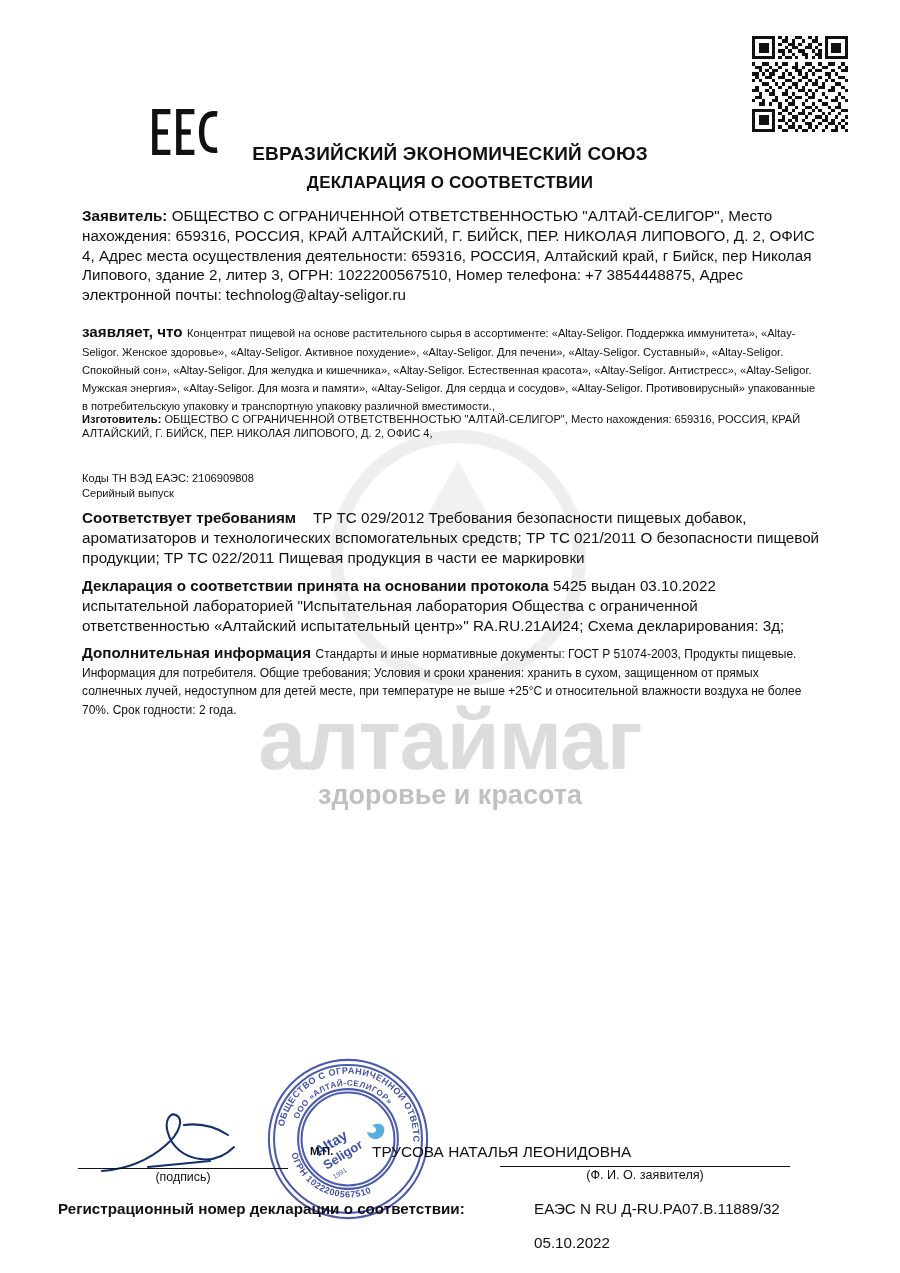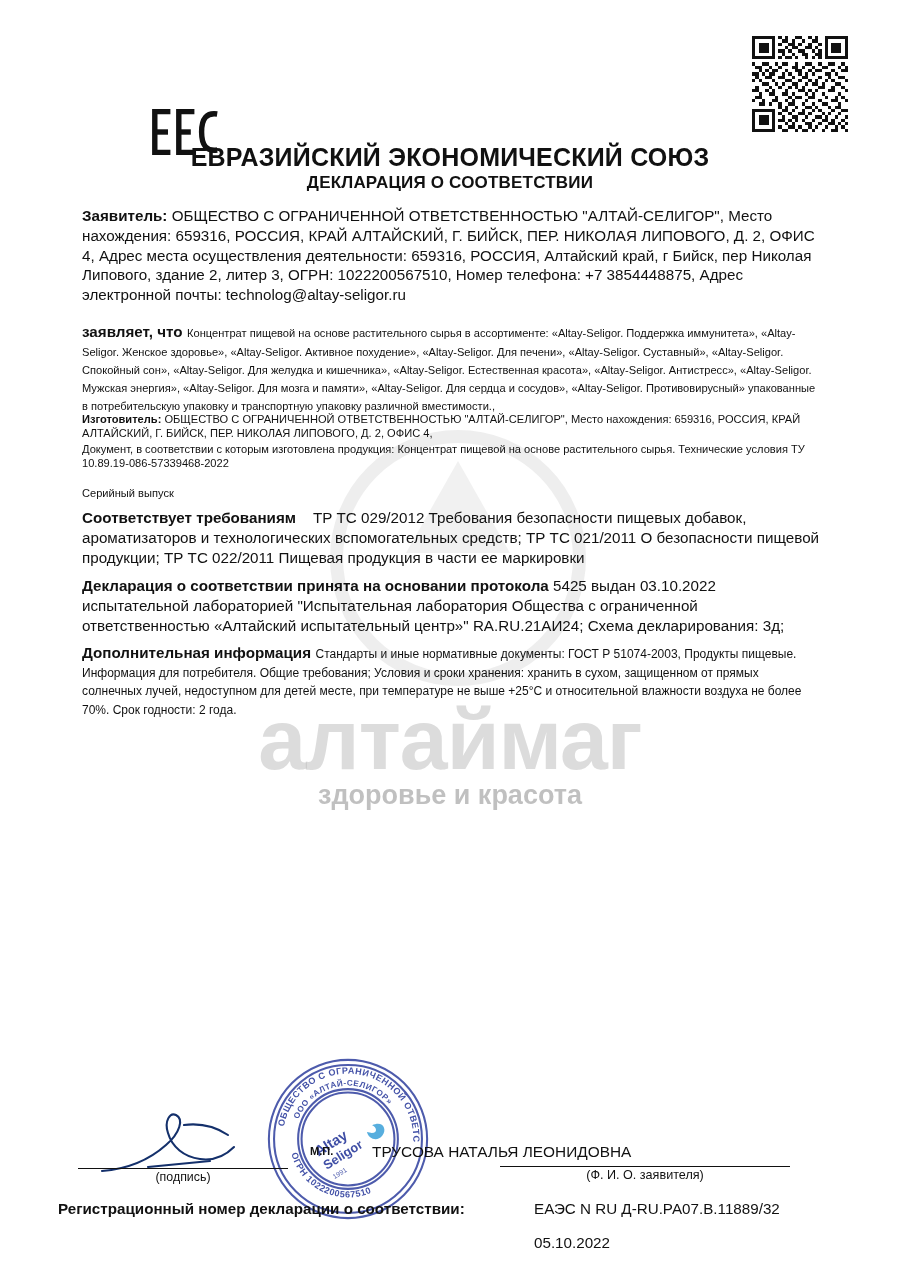--- a/index.html
+++ b/index.html
@@ -88,21 +88,21 @@
   }
 
   
   .hdr {
     position: absolute;
     left: 0; right: 0;
     z-index: 3;
     text-align: center;
     font-weight: bold;
   }
-  .hdr1 { top: 143px; font-size: 25px; letter-spacing: .2px; }
+  .hdr1 { top: 143px; font-size: 19px; letter-spacing: .2px; }
   .hdr2 { top: 173px; font-size: 17px; letter-spacing: .2px; text-align: center; }
 
   
   .blk {
     position: absolute;
     z-index: 3;
     left: 80px;
     width: 740px;
     text-align: left;
   }
@@ -448,25 +448,25 @@
   <div class="blk" style="top:322px; left:82px; width:738px;">
     <span class="lbl t15">заявляет, что</span>
     <span class="t11">Концентрат пищевой на основе растительного сырья в ассортименте: «Altay-Seligor. Поддержка иммунитета», «Altay-Seligor. Женское здоровье», «Altay-Seligor. Активное похудение», «Altay-Seligor. Для печени», «Altay-Seligor. Суставный», «Altay-Seligor. Спокойный сон», «Altay-Seligor. Для желудка и кишечника», «Altay-Seligor. Естественная красота», «Altay-Seligor. Антистресс», «Altay-Seligor. Мужская энергия», «Altay-Seligor. Для мозга и памяти», «Altay-Seligor. Для сердца и сосудов», «Altay-Seligor. Противовирусный» упакованные в потребительскую упаковку и транспортную упаковку различной вместимости.,</span>
   </div>
 
   <div class="blk t11" style="top:413px; left:82px; width:738px;">
     <span class="lbl">Изготовитель:</span>
     <span>ОБЩЕСТВО С ОГРАНИЧЕННОЙ ОТВЕТСТВЕННОСТЬЮ "АЛТАЙ-СЕЛИГОР", Место нахождения: 659316, РОССИЯ, КРАЙ АЛТАЙСКИЙ, Г. БИЙСК, ПЕР. НИКОЛАЯ ЛИПОВОГО, Д. 2, ОФИС 4,</span>
   </div>
 
-  <div class="blk t11" style="top:443px; left:82px; width:738px;">
-    <span>Документ, в соответствии с которым изготовлена продукция:</span>
-    <span>Концентрат пищевой на основе растительного сырья. Технические условия ТУ 10.89.19-086-57339468-2022</span>
-  </div>
-
+
+  <div class="blk t11" style="top:472px; left:82px; width:738px;">
+    <span>Коды ТН ВЭД ЕАЭС:</span>
+    <span>2106909808</span>
+  </div>
 
   <div class="blk t11" style="top:487px; left:82px; width:738px;">Серийный выпуск</div>
 
   <div class="blk t15" style="top:508px; left:82px; width:738px;">
     <span class="lbl">Соответствует требованиям</span>
     <span>&nbsp;&nbsp;</span>
     <span>ТР ТС 029/2012 Требования безопасности пищевых добавок, ароматизаторов и технологических вспомогательных средств; ТР ТС 021/2011 О безопасности пищевой продукции; ТР ТС 022/2011 Пищевая продукция в части ее маркировки</span>
   </div>
 
   <div class="blk t15" style="top:576px; left:82px; width:738px;">

